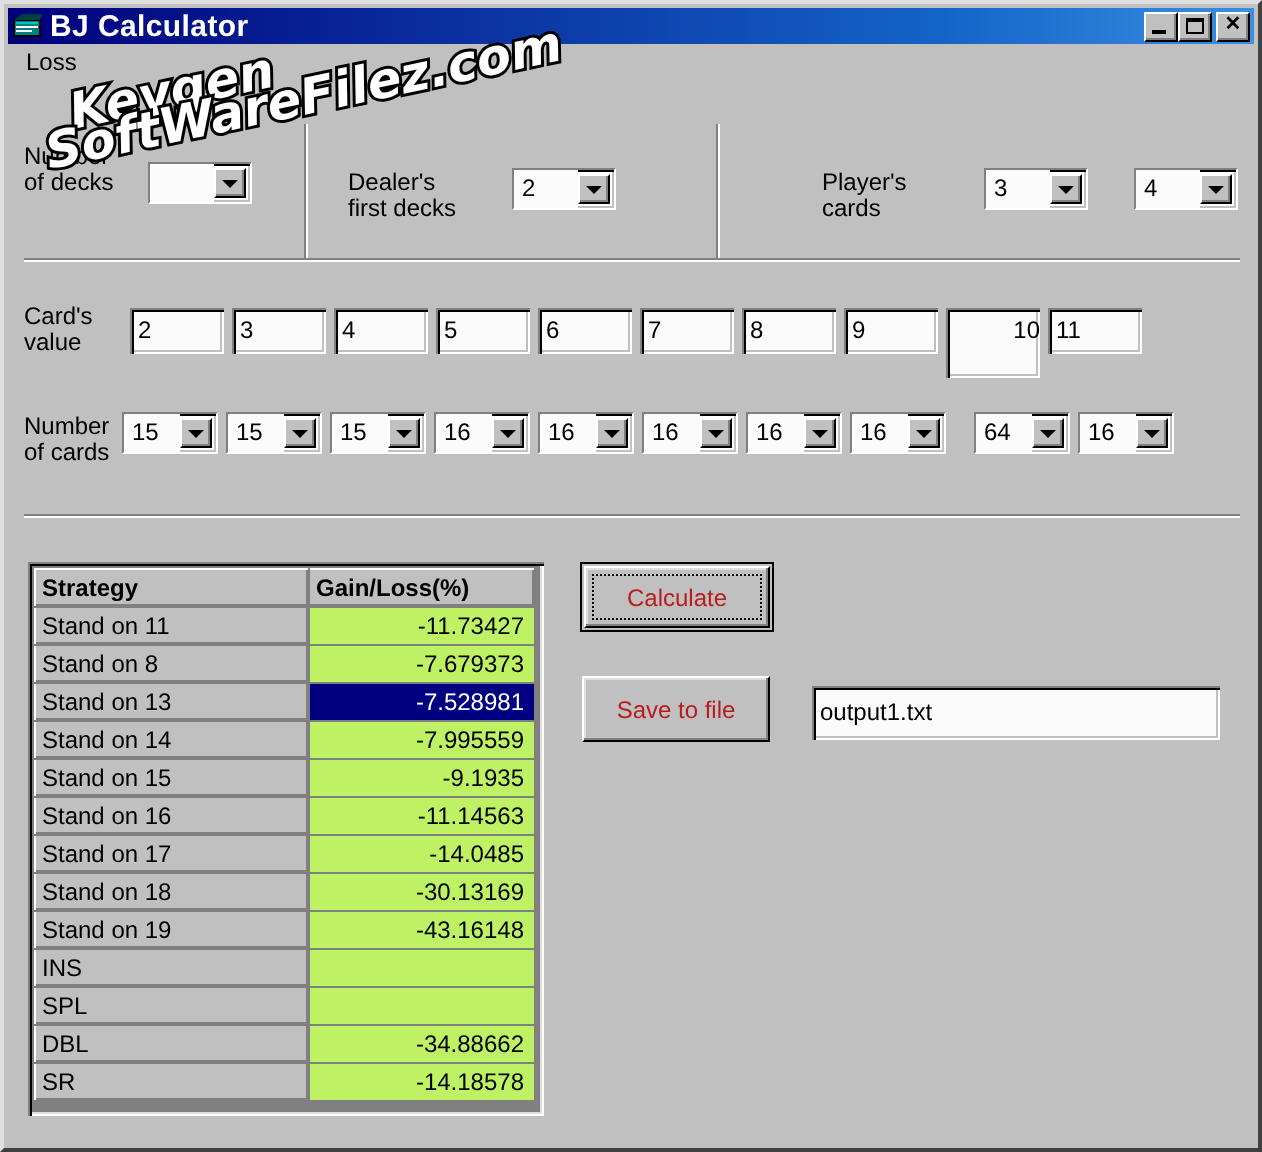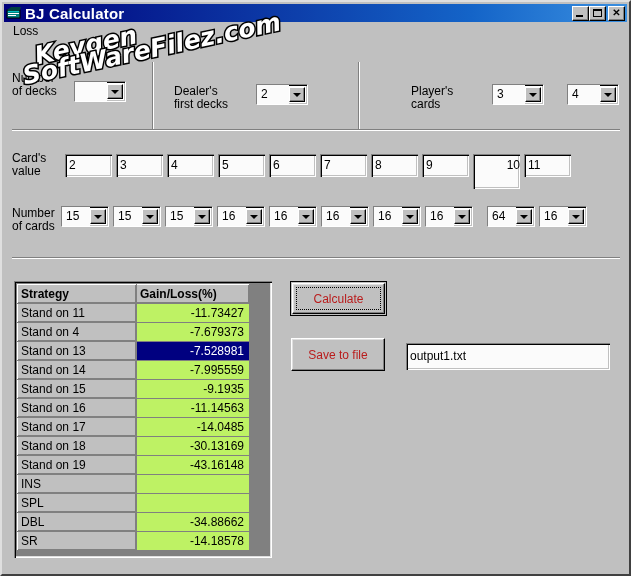--- a/index.html
+++ b/index.html
@@ -267,21 +267,21 @@
     white-space: nowrap;
   }
   .grid th {
     background: #c0c0c0;
     font-weight: bold;
     text-align: left;
     border-top: 1px solid #ffffff;
     border-left: 1px solid #ffffff;
     box-shadow: inset -1px -1px 0 #808080;
   }
-  .col-strategy { width: 119px; margin-left: 16px; }
+  .col-strategy { width: 137px; margin-left: 16px; }
   .col-gain { width: 113px; text-align: right; }
   .grid td.c-strategy {
     background: #c0c0c0;
     border-left: 1px solid #ffffff;
     border-top: 1px solid #ffffff;
     box-shadow: inset -1px -1px 0 #808080;
     text-align: left;
   }
   .grid td.c-gain {
     background: #bef264;
@@ -455,21 +455,21 @@
           <th class="col-strategy">Strategy</th>
           <th class="col-gain">Gain/Loss(%)</th>
         </tr>
       </thead>
       <tbody id="grid-body">
           <tr>
             <td class="c-strategy col-strategy">Stand  on 11</td>
             <td class="c-gain col-gain">-11.73427</td>
           </tr>
           <tr>
-            <td class="c-strategy col-strategy">Stand  on 4</td>
+            <td class="c-strategy col-strategy">Stand  on 8</td>
             <td class="c-gain col-gain">-7.679373</td>
           </tr>
           <tr class="sel">
             <td class="c-strategy col-strategy">Stand  on 13</td>
             <td class="c-gain col-gain">-7.528981</td>
           </tr>
           <tr>
             <td class="c-strategy col-strategy">Stand  on 14</td>
             <td class="c-gain col-gain">-7.995559</td>
           </tr>

